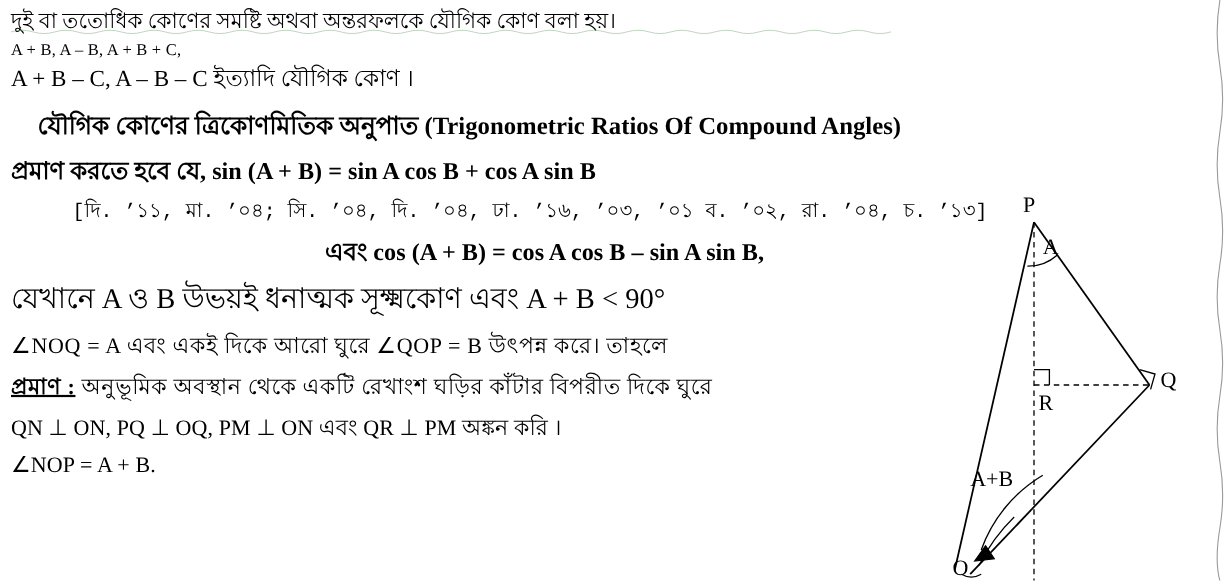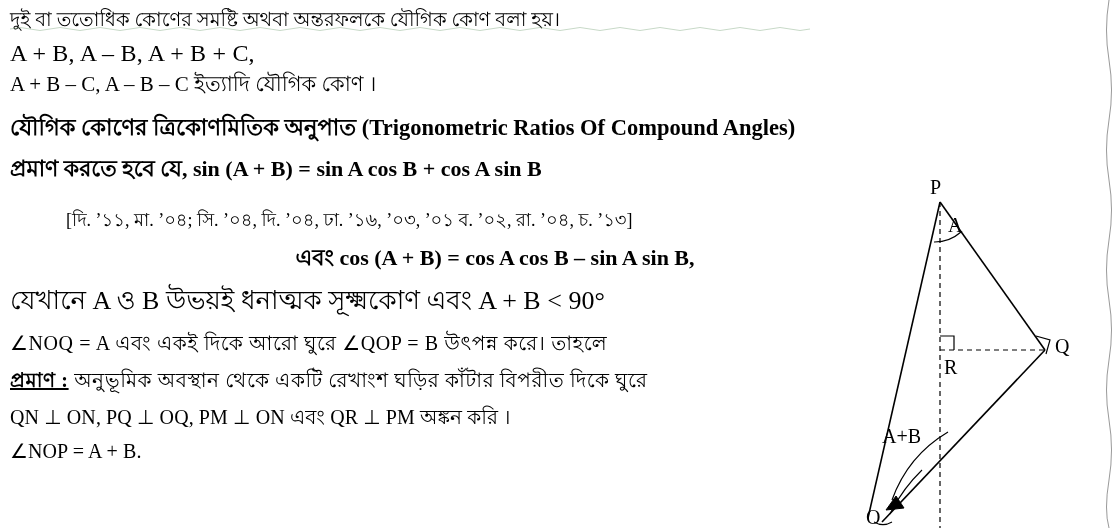--- a/index.html
+++ b/index.html
@@ -30,43 +30,45 @@
   }
   .line {
     font-size: 20px;
     line-height: 1.42;
     white-space: nowrap;
   }
   .ln-bn {
     font-family: "Liberation Serif", serif;
   }
   .l1 { font-size: 19.5px; margin-bottom: 2px; }
-  .l2 { font-size: 24px; letter-spacing: 0.2px; }
+  .l2 { font-size: 15px; letter-spacing: 0.2px; }
   .l3 { font-size: 21px; }
   .heading {
     font-size: 22.5px;
     font-weight: bold;
     margin-top: 10px;
     margin-bottom: 2px;
     white-space: nowrap;
+    margin-left: 24px;
   }
   .heading .eng {
     font-family: "Liberation Serif", serif;
     font-weight: bold;
   }
   .bold-line {
     font-size: 22px;
     font-weight: bold;
     margin-top: 3px;
     white-space: nowrap;
   }
   .ref-line {
     font-size: 18px;
     white-space: nowrap;
-    margin-top: 18px;
+    margin-top: 2px;
+    font-family: Liberation Mono, monospace;
   }
   .ref-indent-1 { padding-left: 56px; }
   .ref-indent-2 { padding-left: 120px; text-align: center; }
   .ref-indent-0 { padding-left: 0px; }
   .normal-line {
     font-size: 26px;
     white-space: nowrap;
     margin-top: 3px;
   }
   .proof-line {

